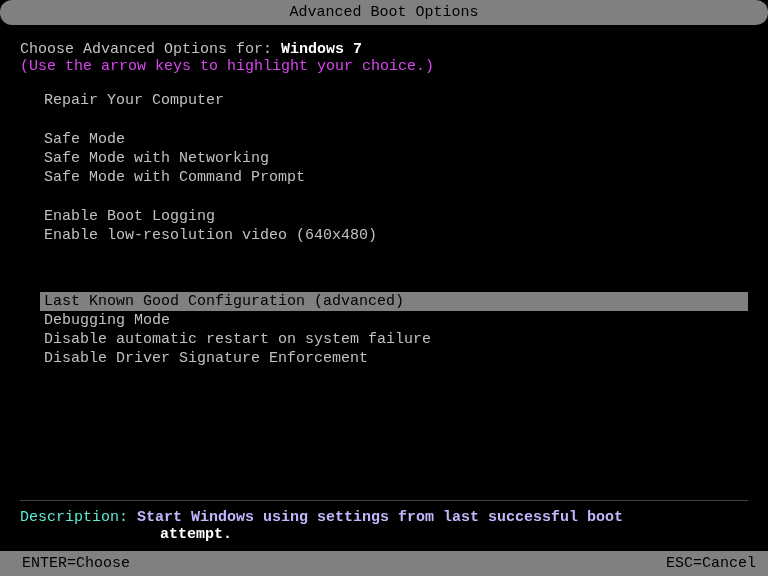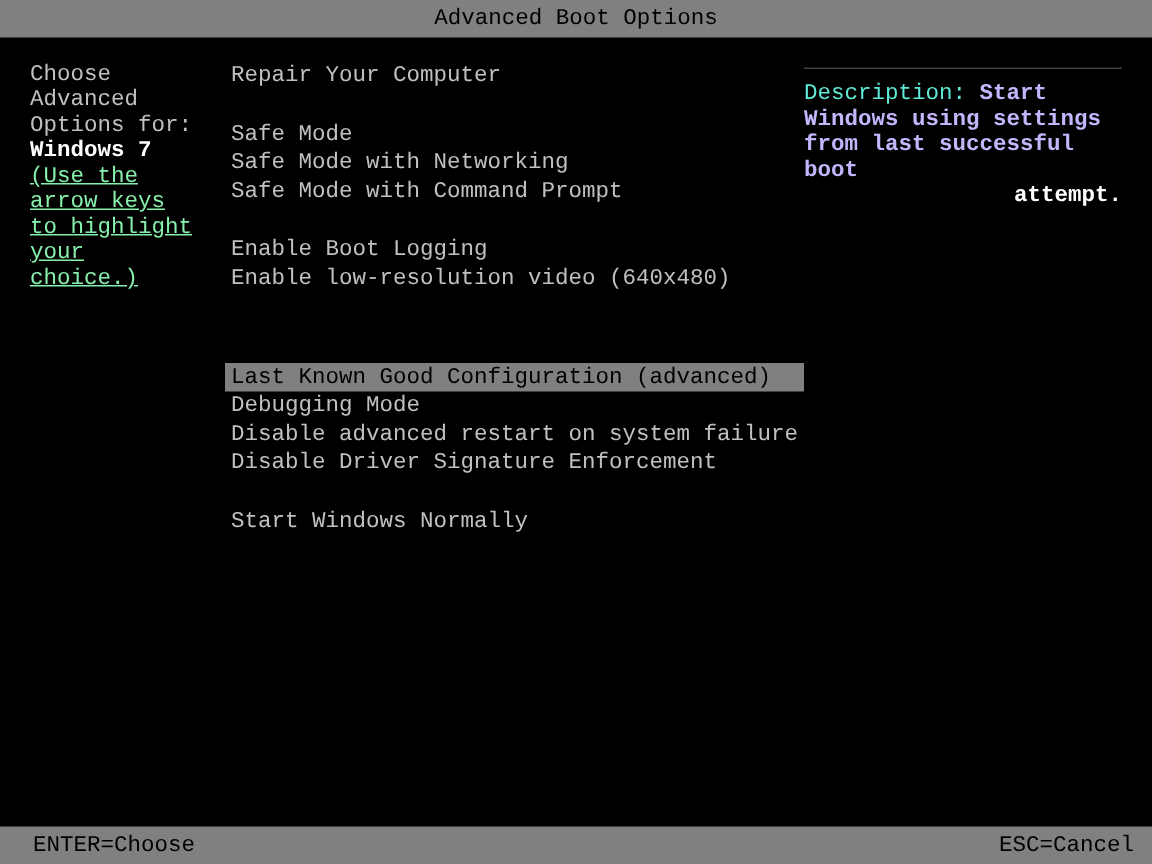--- a/index.html
+++ b/index.html
@@ -26,46 +26,47 @@
     }
 
     .title-bar {
       background-color: #808080;
       color: #000000;
       text-align: center;
       padding: 4px 0;
       font-size: 15px;
       font-weight: normal;
       width: 100%;
+      border-radius: 12px;
     }
 
     .main-content {
       flex: 1;
       padding: 16px 20px 8px 20px;
       display: flex;
+      flex-direction: column;
     }
 
     .header-section {
       margin-bottom: 16px;
     }
 
     .header-line1 {
       color: #c0c0c0;
       font-size: 15px;
     }
 
     .header-line1 .highlight {
       color: #ffffff;
       font-weight: bold;
     }
 
     .header-line2 {
-      color: #86efac;
+      color: #d946ef;
       font-size: 15px;
-      text-decoration: underline;
     }
 
     .menu-section {
       flex: 1;
       padding-left: 20px;
     }
 
     .menu-group {
       margin-bottom: 8px;
     }
@@ -161,29 +162,26 @@
         <span class="menu-item">Safe Mode with Command Prompt</span>
       </div>
 
       <div class="spacer"></div>
 
       <div class="menu-group">
         <span class="menu-item">Enable Boot Logging</span>
         <span class="menu-item">Enable low-resolution video (640x480)</span>
         <span class="menu-item selected">Last Known Good Configuration (advanced)</span>
         <span class="menu-item">Debugging Mode</span>
-        <span class="menu-item">Disable advanced restart on system failure</span>
+        <span class="menu-item">Disable automatic restart on system failure</span>
         <span class="menu-item">Disable Driver Signature Enforcement</span>
       </div>
 
       <div class="spacer"></div>
 
-      <div class="menu-group">
-        <span class="menu-item">Start Windows Normally</span>
-      </div>
     </div>
 
     <div class="description-section">
       <div class="description-text">
         <span class="desc-label">Description: </span><span class="desc-content">Start Windows using settings from last successful boot</span>
       </div>
       <div class="description-indent">attempt.</div>
     </div>
   </div>
 

